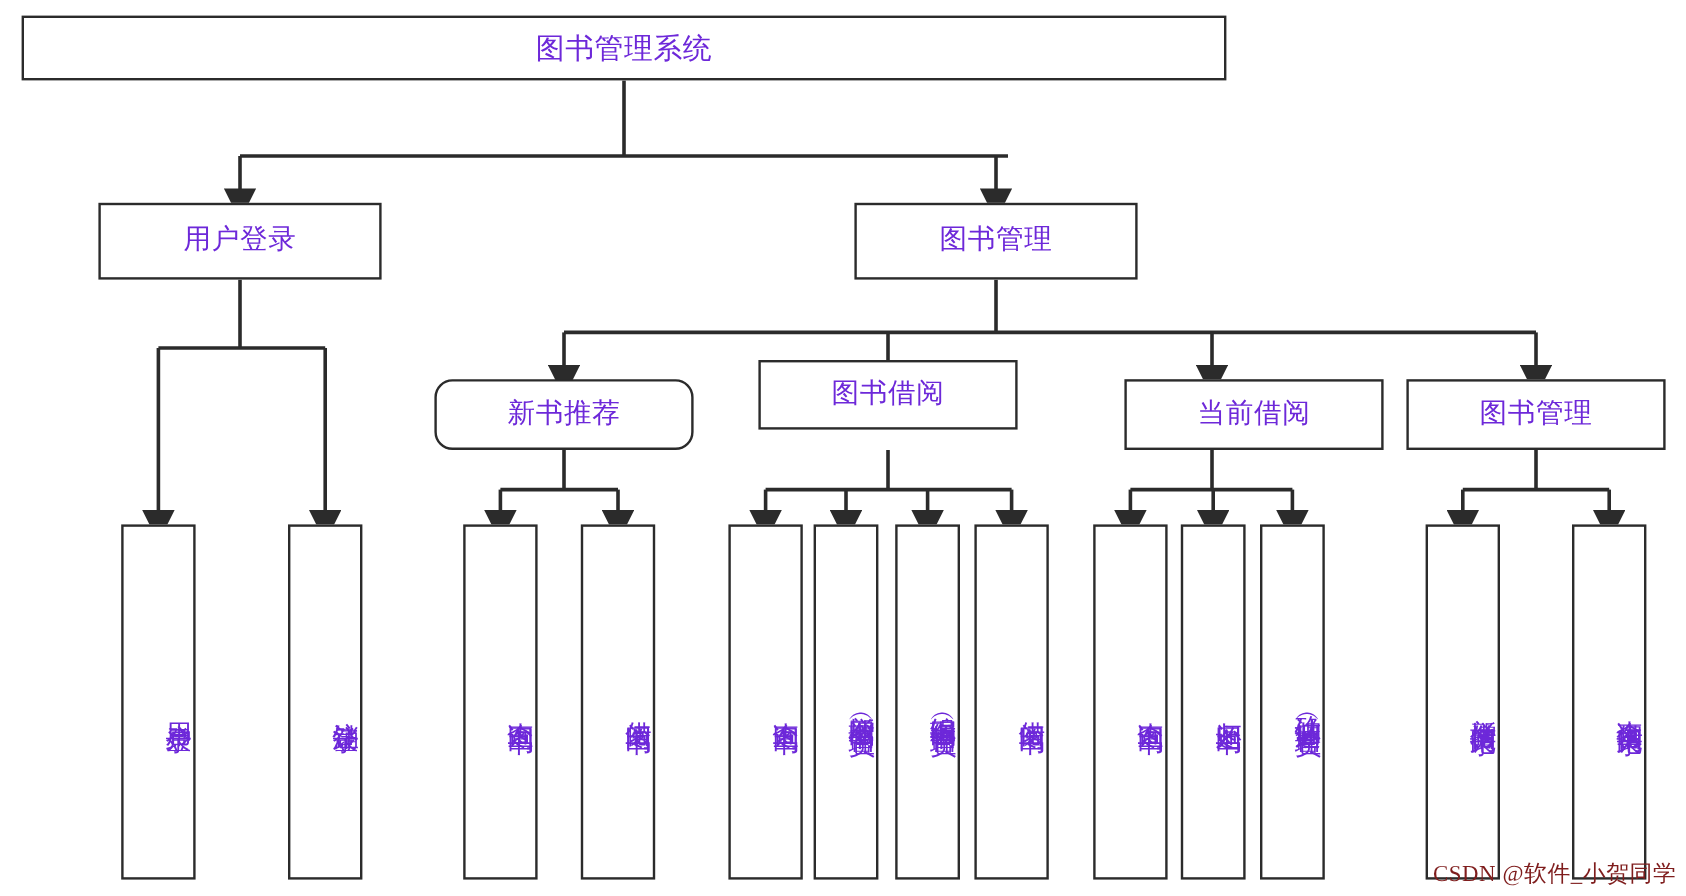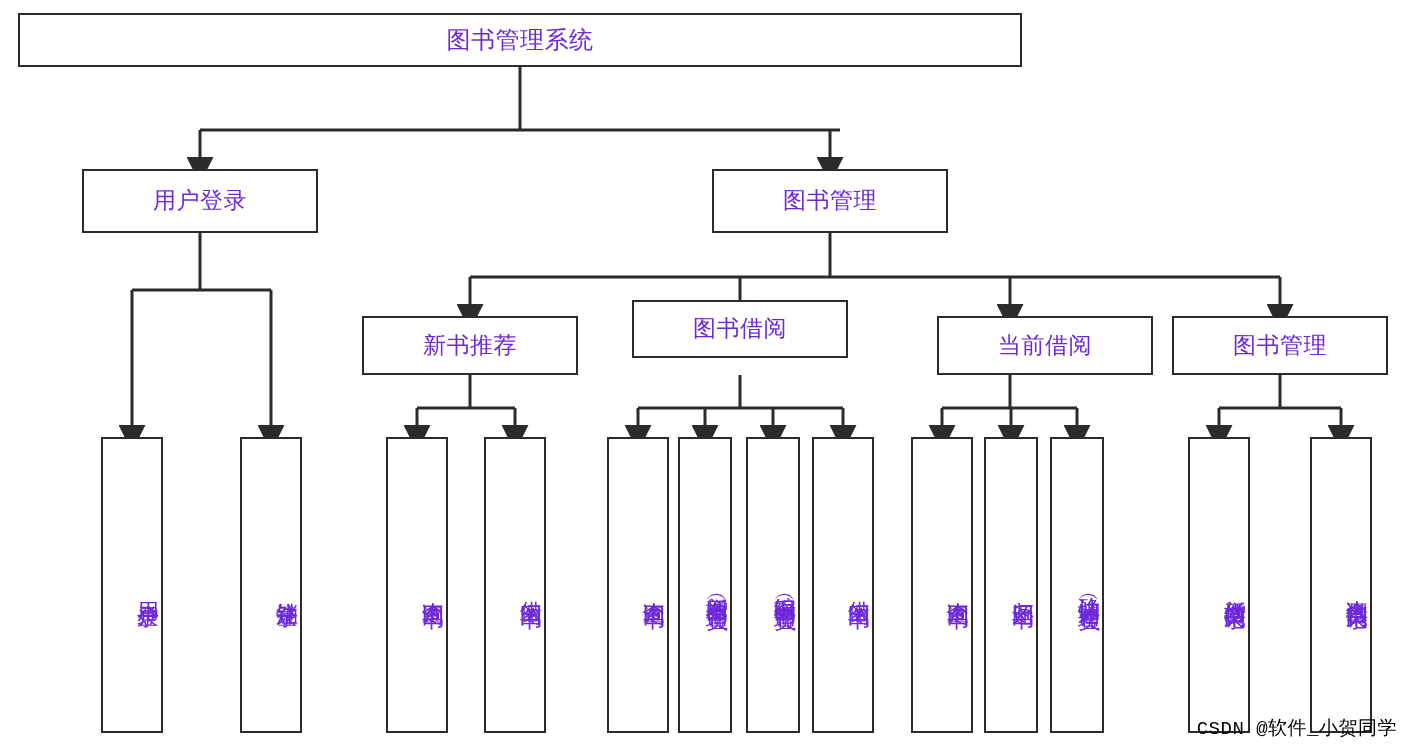--- a/index.html
+++ b/index.html
@@ -53,24 +53,24 @@
   }
   .node.leaf {
     align-items: flex-start;
     justify-content: center;
   }
   .watermark {
     position: absolute;
     right: 8px;
     bottom: 6px;
     font-size: 19px;
-    color: #000000;
+    color: #7f1d1d;
     letter-spacing: 0.5px;
     white-space: nowrap;
-    font-family: Liberation Mono, monospace;
+    font-family: Liberation Serif, serif;
     margin-top: 16px;
   }
 </style>
 </head>
 <body>
 
 <div id="canvas">
 
   <svg class="connectors" viewBox="0 0 1405 747" xmlns="http://www.w3.org/2000/svg">
     <defs>
@@ -126,21 +126,21 @@
     <span>图书管理系统</span>
   </div>
 
   <div class="node horizontal" style="left:82px; top:169px; width:236px; height:64px;">
     <span>用户登录</span>
   </div>
   <div class="node horizontal" style="left:712px; top:169px; width:236px; height:64px;">
     <span>图书管理</span>
   </div>
 
-  <div class="node horizontal" style="left:362px; top:316px; width:216px; height:59px;">
+  <div class="node horizontal" style="left:362px; top:316px; width:216px; height:59px;border-radius:15px;">
     <span>新书推荐</span>
   </div>
   <div class="node horizontal" style="left:632px; top:300px; width:216px; height:58px;">
     <span>图书借阅</span>
   </div>
   <div class="node horizontal" style="left:902px; top:316px; width:216px; height:59px;margin-left:35px;">
     <span>当前借阅</span>
   </div>
   <div class="node horizontal" style="left:1172px; top:316px; width:216px; height:59px;">
     <span>图书管理</span>

